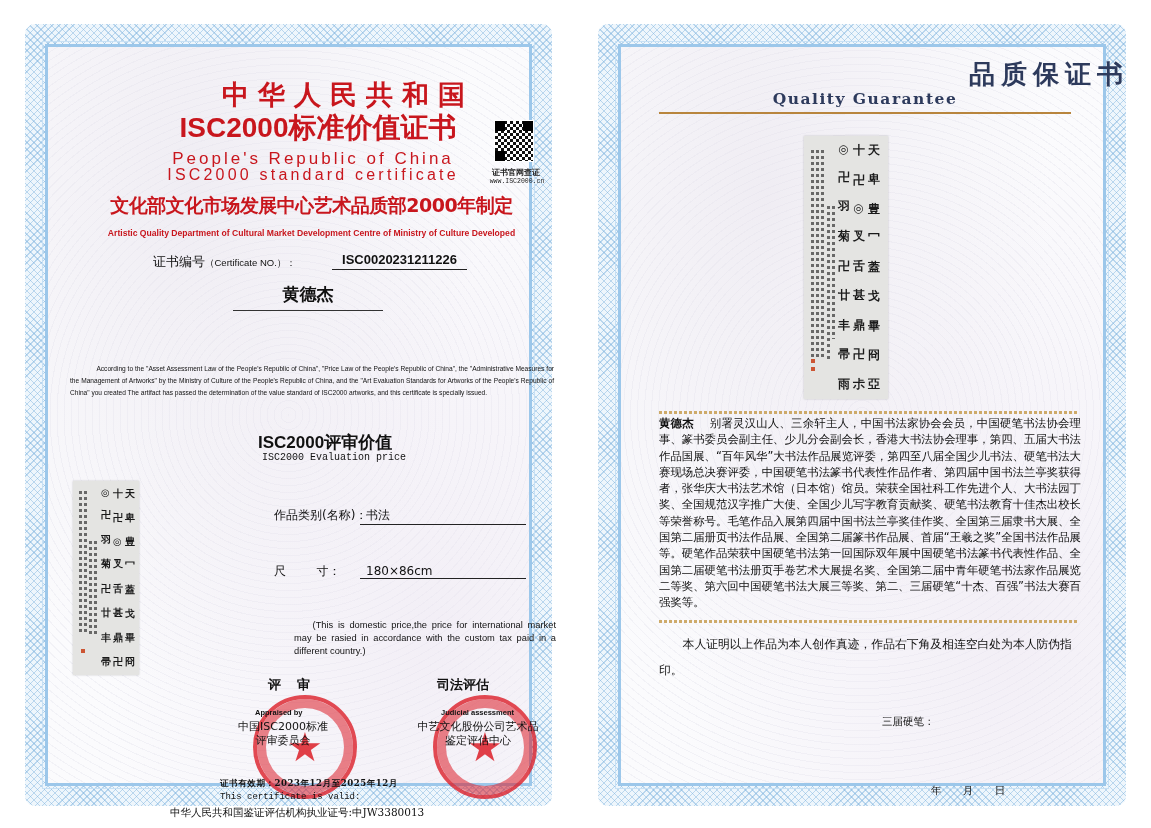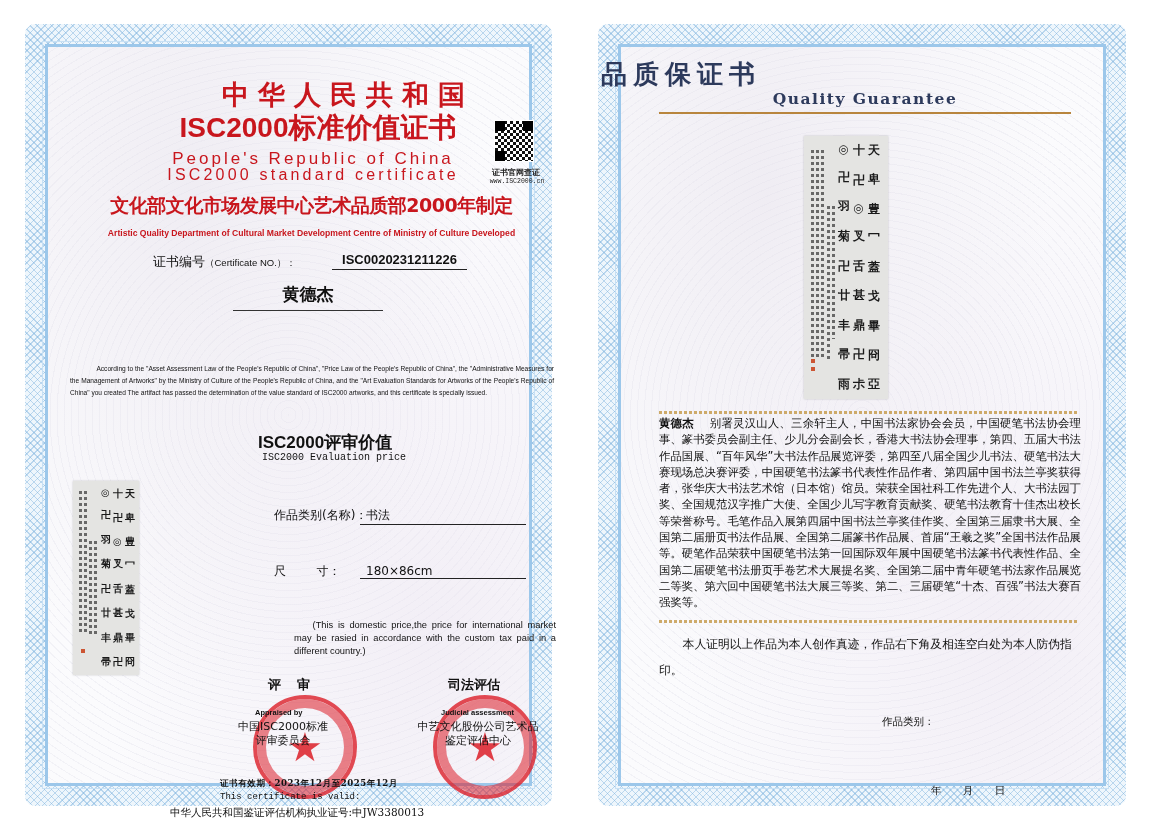--- a/index.html
+++ b/index.html
@@ -76,36 +76,36 @@
 
   .field-row { position: absolute; left: 226px; font-size: 12px; color: #111; white-space: nowrap; }
   .field-row .label { display: inline-block; width: 86px; }
   .field-row .val { display: inline-block; width: 160px; border-bottom: 1px solid #222; padding-left: 6px; font-size: 12px; }
   .r1 { top: 460px; } .r2 { top: 488px; } .r3 { top: 516px; }
 
   .l-note-cn { position: absolute; left: 246px; width: 260px; top: 544px; font-size: 8.5px; font-weight: bold; line-height: 14px; text-indent: 2em; color: #111; }
   .l-note-en { position: absolute; left: 246px; width: 262px; top: 572px; font-family: "Liberation Sans", sans-serif; font-size: 9.3px; line-height: 13px; text-indent: 2em; text-align: justify; color: #111; }
 
   .l-sig-left { position: absolute; left: 220px; top: 629px; font-size: 13px; font-weight: bold; letter-spacing: 16px; }
-  .l-sig-right { position: absolute; left: 400px; top: 629px; font-size: 13px; font-weight: bold; }
+  .l-sig-right { position: absolute; left: 389px; top: 629px; font-size: 13px; font-weight: bold; }
 
   .stamp { position: absolute; width: 96px; height: 96px; border-radius: 50%; border: 4px solid rgba(220,30,40,.8);
     box-shadow: inset 0 0 0 5px rgba(255,255,255,.0), inset 0 0 0 9px rgba(220,30,40,.55); }
   .stamp .star { position: absolute; left: 50%; top: 50%; transform: translate(-50%,-50%); color: rgba(220,30,40,.85); font-size: 40px; line-height: 1; }
   .stamp-1 { left: 205px; top: 648px; }
   .stamp-2 { left: 385px; top: 648px; }
   .stamp-text { position: absolute; font-family: "Liberation Sans", sans-serif; font-size: 7.5px; color: #111; font-weight: bold; }
   .stamp-cn { position: absolute; font-size: 11px; color: #111; text-align: center; line-height: 14px; }
 
   .l-valid-cn { position: absolute; left: 172px; top: 731px; font-family: "DejaVu Serif", serif; font-size: 8.6px; font-weight: bold; color: #111; letter-spacing: .5px; }
   .l-valid-en { position: absolute; left: 172px; top: 745px; font-family: "Liberation Mono", monospace; font-size: 9px; color: #111; }
   .l-license { position: absolute; left: 122px; top: 759px; font-family: "DejaVu Serif", serif; font-size: 10.5px; color: #111; }
 
   
-  .r-title-cn { position: absolute; left: 0; width: 528px; top: 30px; text-align: left;
+  .r-title-cn { position: absolute; left: 0; width: 528px; top: 30px; text-align: right;
     font-family: "DejaVu Serif", serif; font-weight: bold; font-size: 26px; letter-spacing: 6px; color: #2d3a5c; }
   .r-title-en { position: absolute; left: 0; width: 528px; top: 62px; text-align: center;
     font-family: "DejaVu Serif", serif; font-weight: bold; font-size: 15.5px; letter-spacing: 1.5px; color: #2d3a5c; }
   .r-rule { position: absolute; left: 38px; width: 374px; top: 85px; height: 2px; background: #b8853d; }
   .r-wave { position: absolute; left: 58px; width: 420px; height: 3px;
     background: repeating-linear-gradient(90deg, #c9a25a 0 3px, transparent 3px 5px); opacity: .9; }
   .w1 { top: 384px; } .w2 { top: 593px; }
   .r-bio { position: absolute; left: 58px; width: 422px; top: 388px; font-size: 11.4px; line-height: 16.3px; text-align: justify; color: #111; }
   .r-bio .name { font-weight: bold; margin-right: 16px; }
   .r-statement { position: absolute; left: 58px; width: 422px; top: 604px; font-size: 11.8px; line-height: 26px; font-weight: normal; text-indent: 2em; color: #111; }
@@ -264,17 +264,17 @@
           </div>
         <div class="seal" style="left:7px;bottom:36px"></div>
         <div class="seal" style="left:7px;bottom:28px"></div>
       </div>
 
       <div class="r-wave w1"></div>
       <div class="r-bio"><span class="name">黄德杰</span><span>别署灵汉山人、三余轩主人，中国书法家协会会员，中国硬笔书法协会理事、篆书委员会副主任、少儿分会副会长，香港大书法协会理事，第四、五届大书法作品国展、“百年风华”大书法作品展览评委，第四至八届全国少儿书法、硬笔书法大赛现场总决赛评委，中国硬笔书法篆书代表性作品作者、第四届中国书法兰亭奖获得者，张华庆大书法艺术馆（日本馆）馆员。荣获全国社科工作先进个人、大书法园丁奖、全国规范汉字推广大使、全国少儿写字教育贡献奖、硬笔书法教育十佳杰出校长等荣誉称号。毛笔作品入展第四届中国书法兰亭奖佳作奖、全国第三届隶书大展、全国第二届册页书法作品展、全国第二届篆书作品展、首届“王羲之奖”全国书法作品展等。硬笔作品荣获中国硬笔书法第一回国际双年展中国硬笔书法篆书代表性作品、全国第二届硬笔书法册页手卷艺术大展提名奖、全国第二届中青年硬笔书法家作品展览二等奖、第六回中国硬笔书法大展三等奖、第二、三届硬笔“十杰、百强”书法大赛百强奖等。</span></div>
       <div class="r-wave w2"></div>
 
       <div class="r-statement">本人证明以上作品为本人创作真迹，作品右下角及相连空白处为本人防伪指印。</div>
-      <div class="r-signature">作品类别：</div>
+      <div class="r-signature">三届硬笔：</div>
       <div class="r-date">年 月 日</div>
     </div>
   </div>
 </div>
 
 </body></html>

